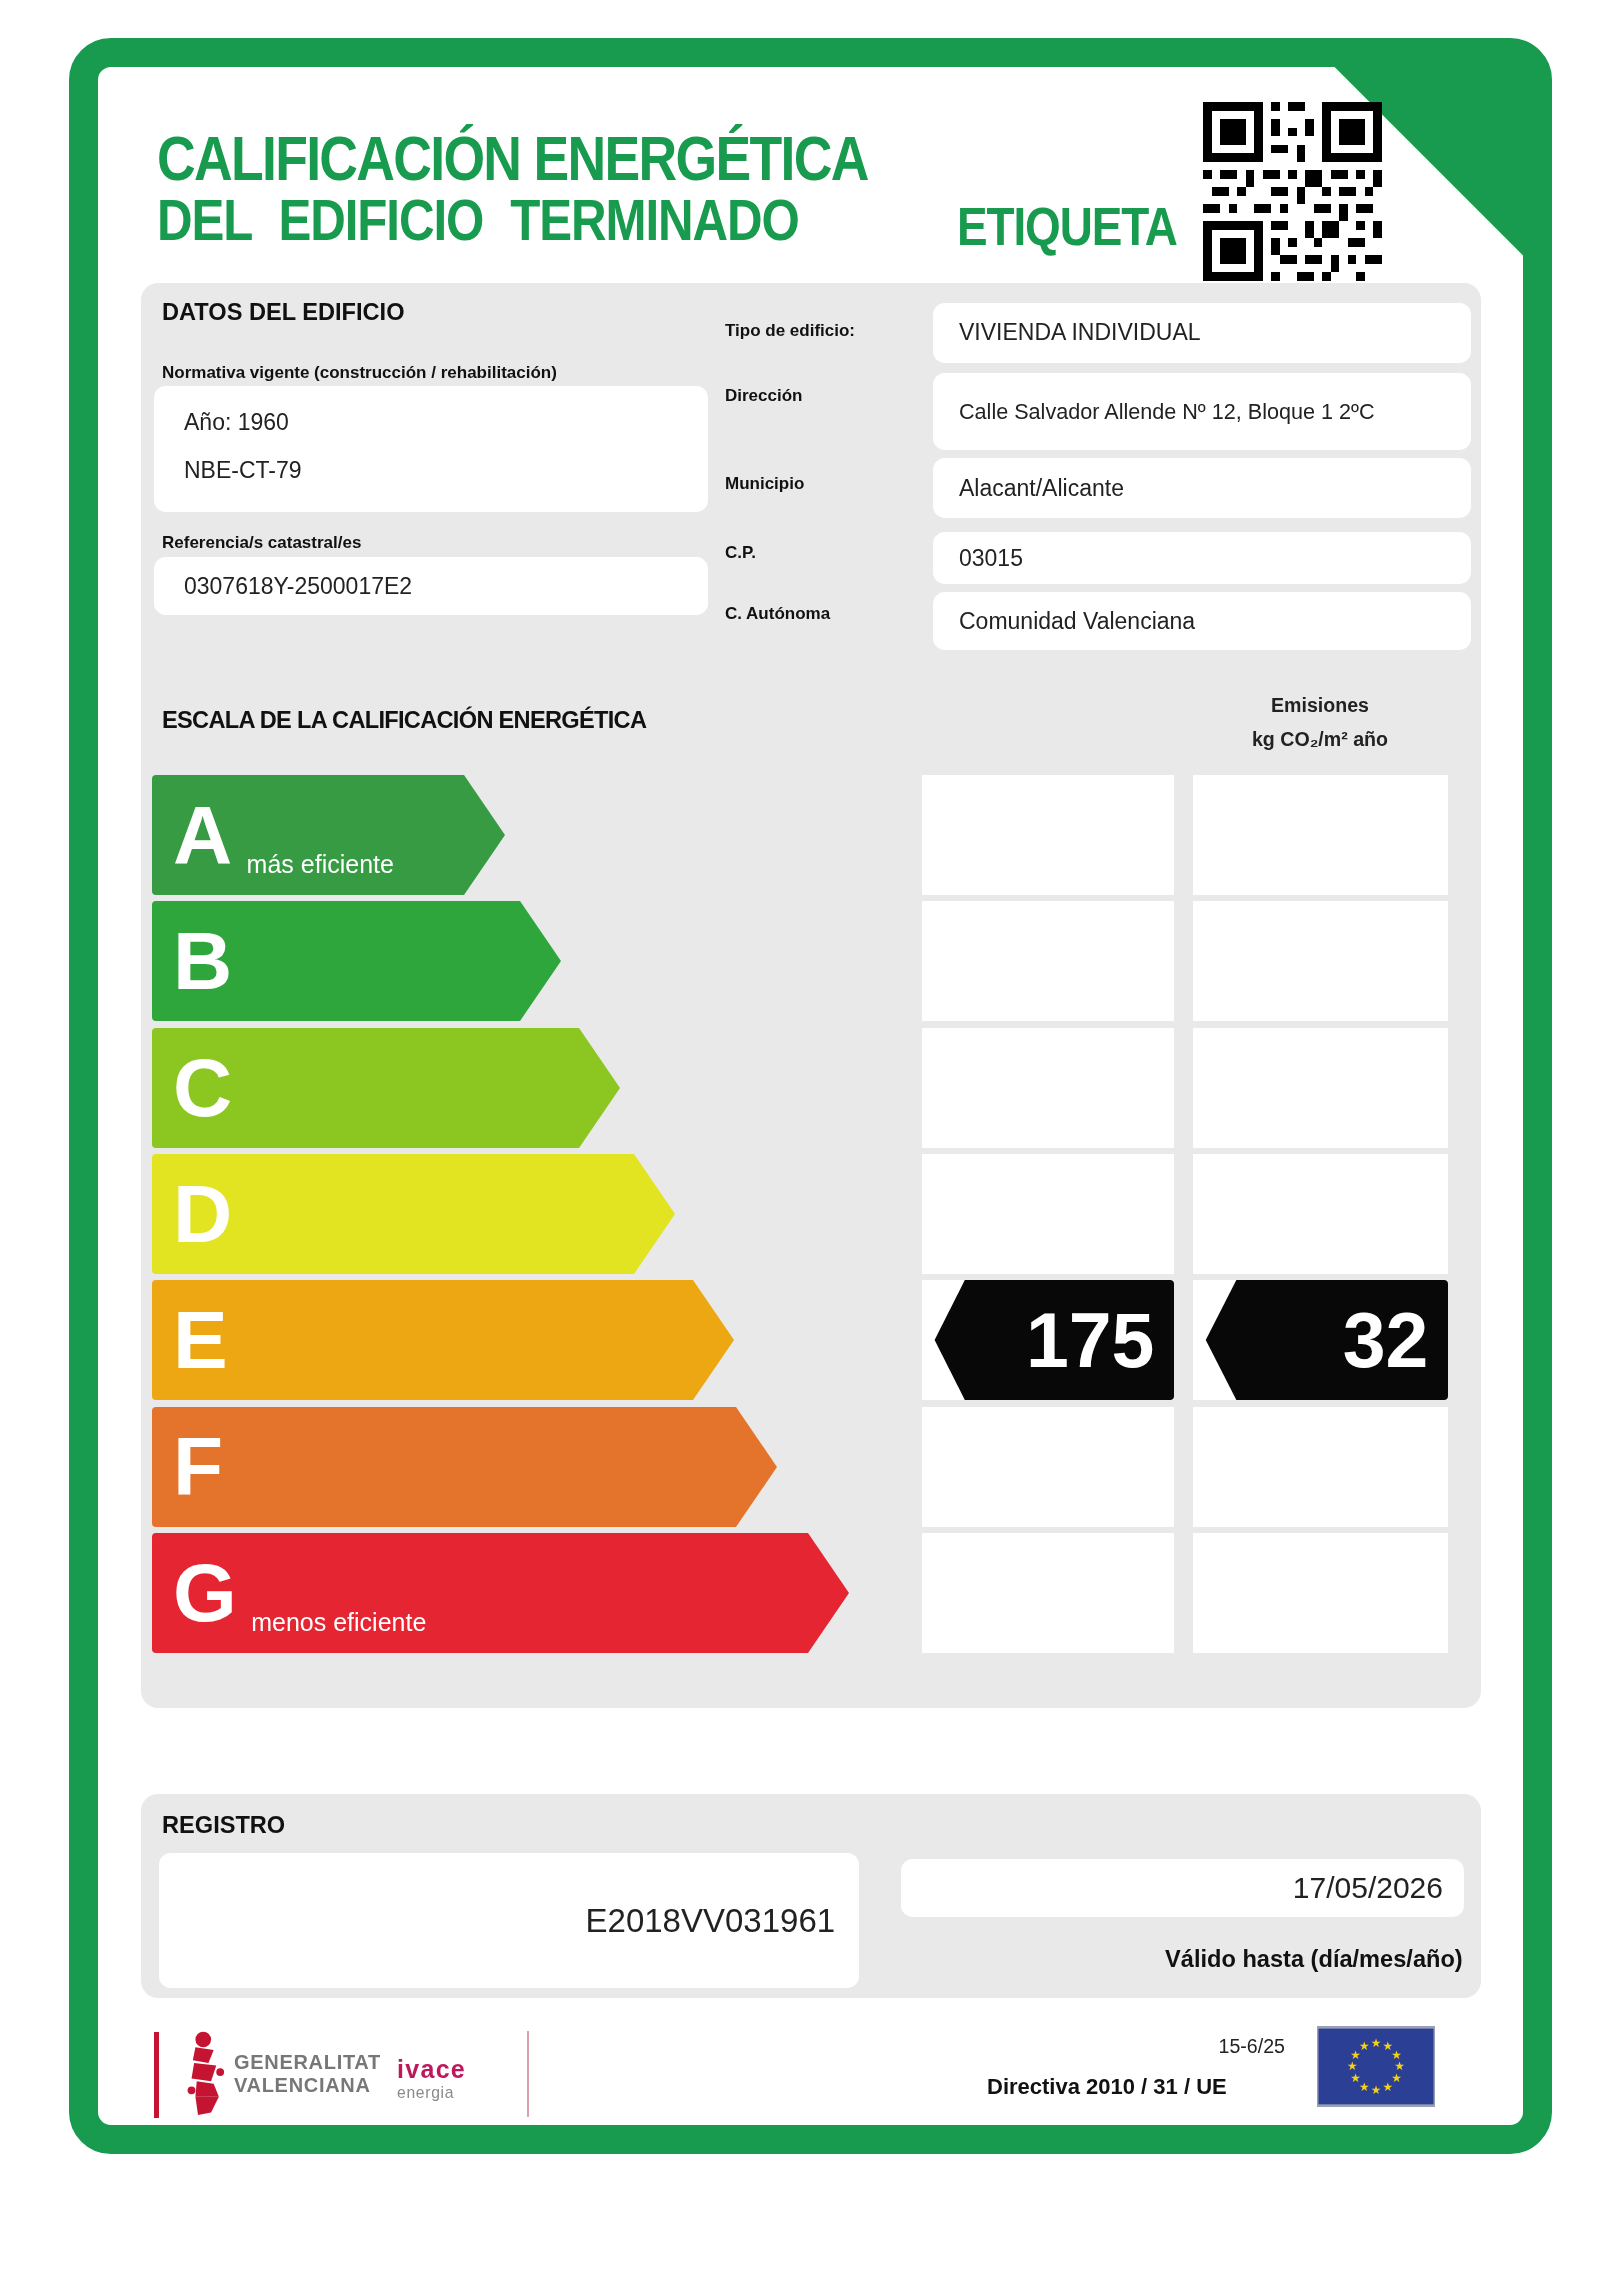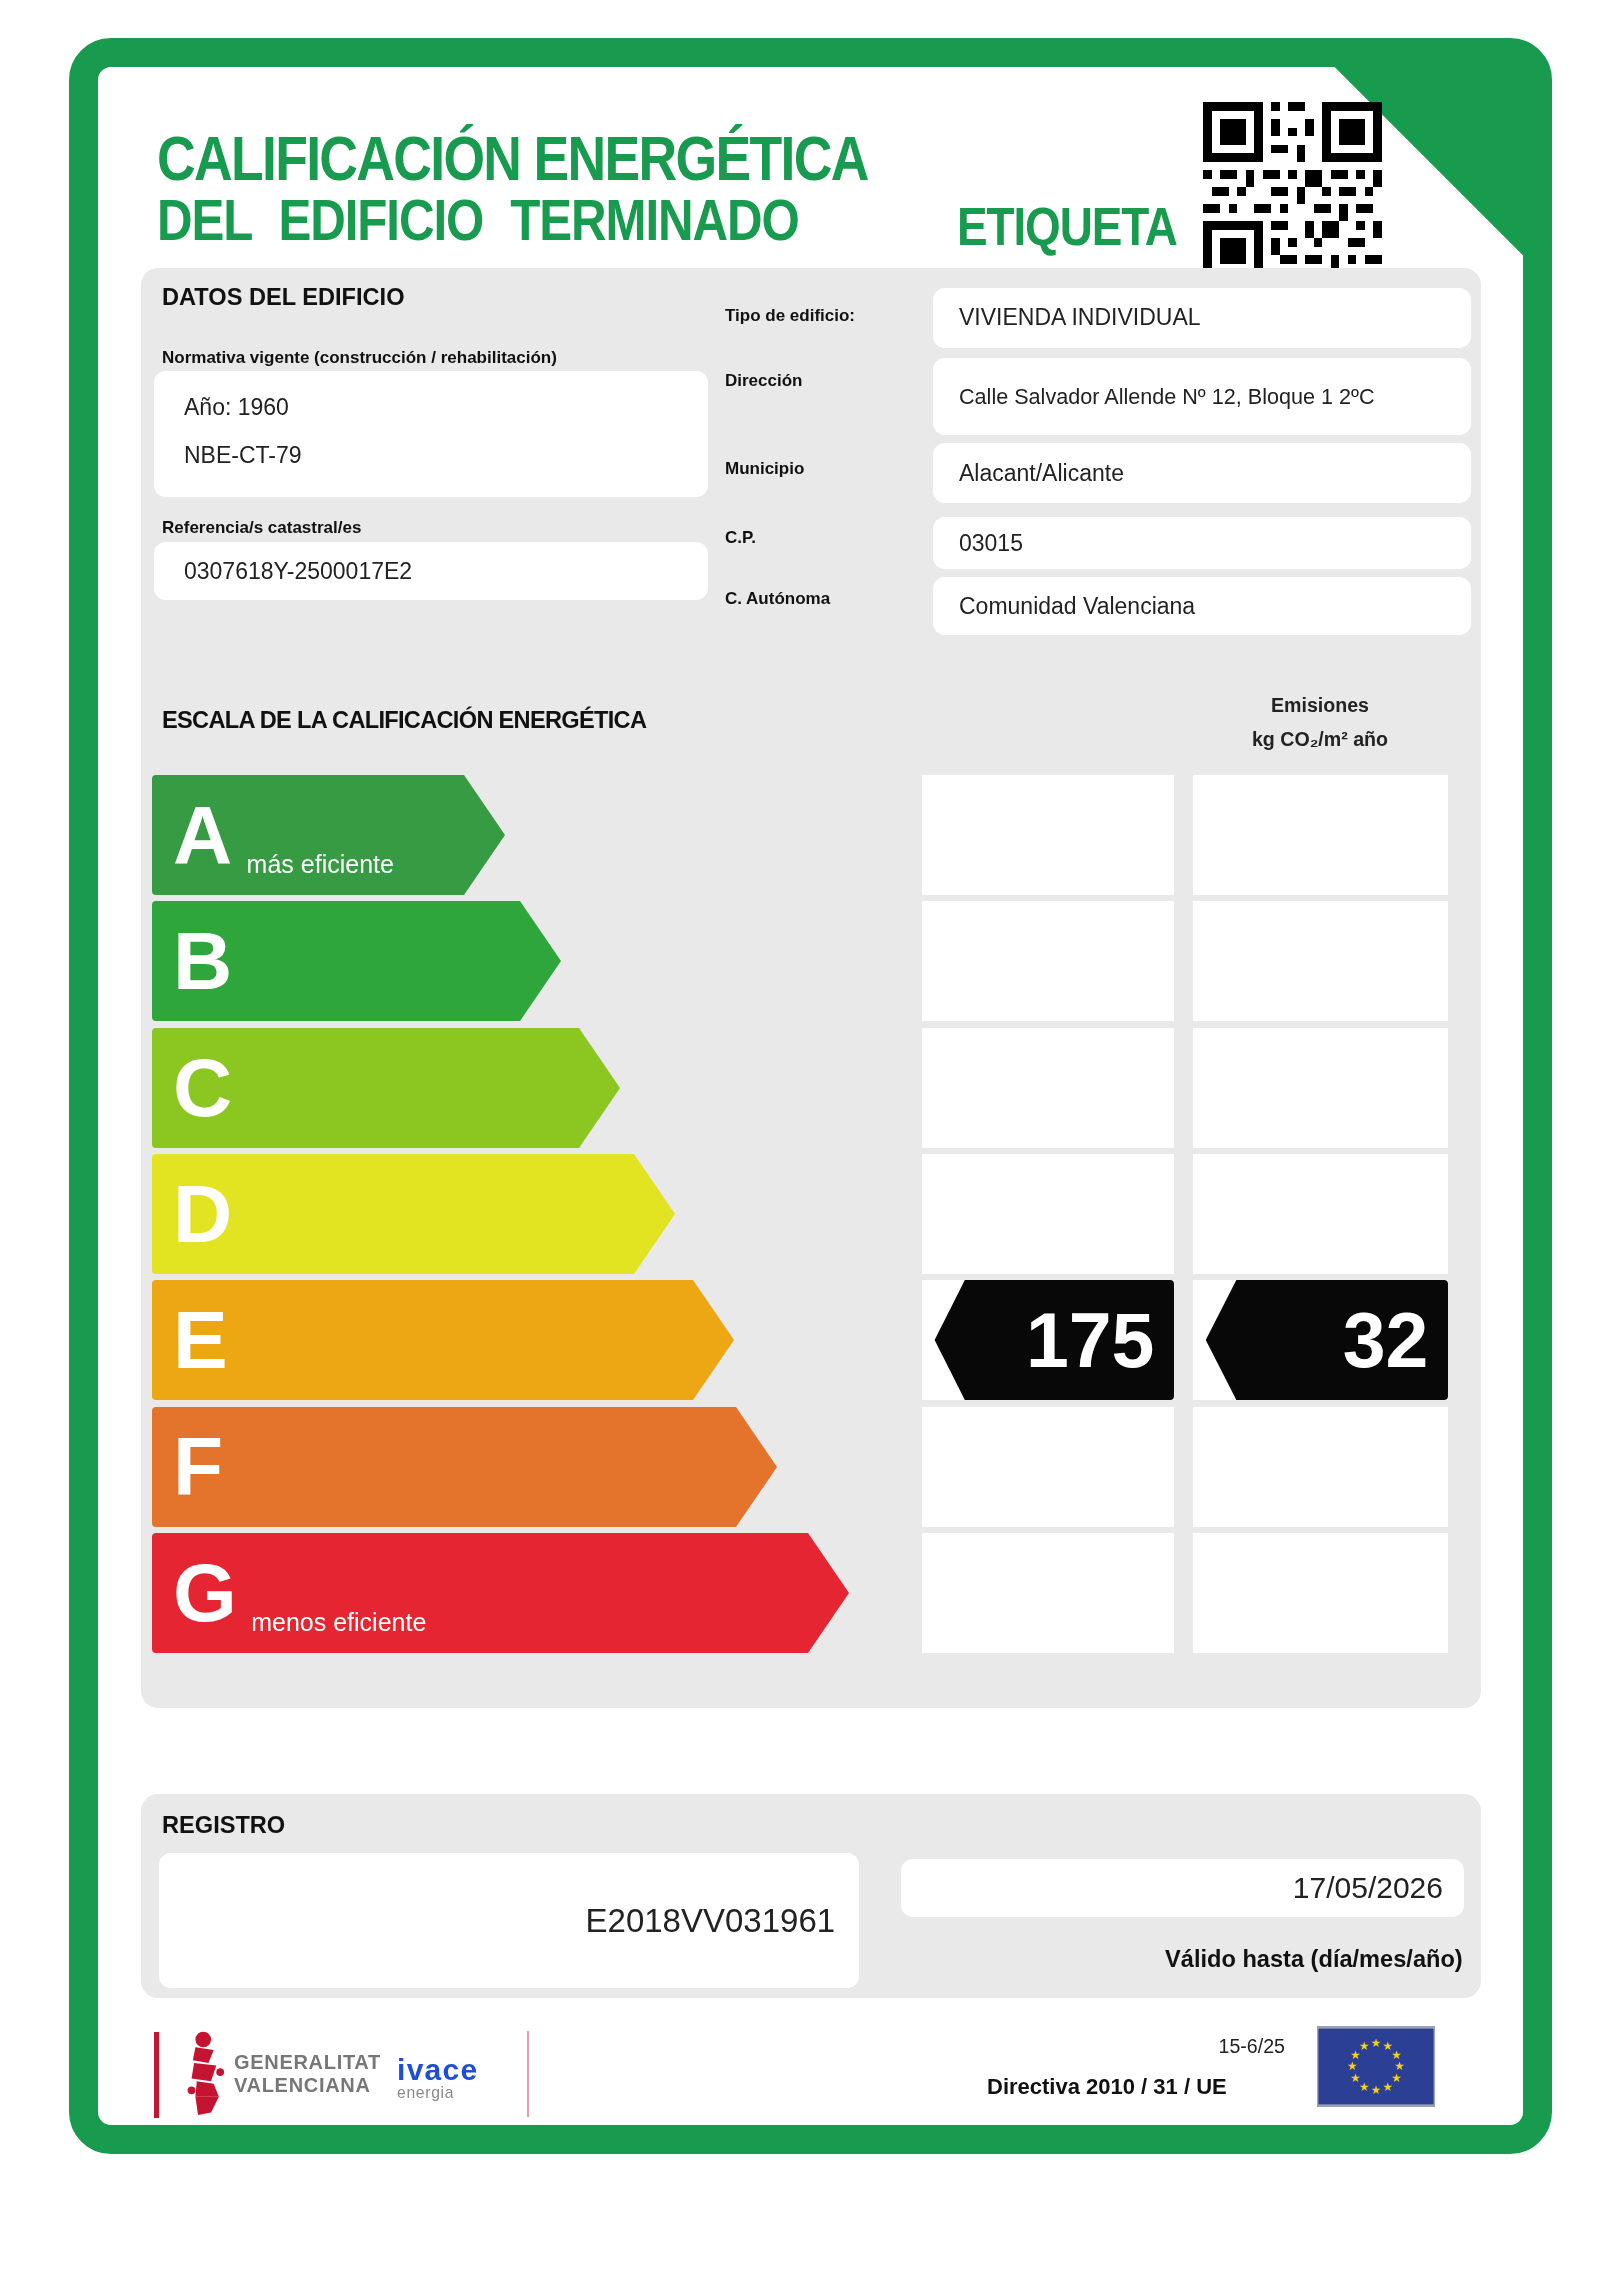--- a/index.html
+++ b/index.html
@@ -23,21 +23,21 @@
     clip-path:polygon(0 0,100% 0,100% 100%);
   }
   
   .title-block{position:absolute;left:157px;top:126px;}
   .title-l1{font-size:63px;font-weight:bold;color:var(--green);letter-spacing:-2px;line-height:1.02;transform:scaleX(.85);transform-origin:left top;white-space:nowrap;}
   .title-l2{font-size:58px;font-weight:bold;color:var(--green);letter-spacing:-1.3px;line-height:1.04;transform:scaleX(.85);transform-origin:left top;white-space:nowrap;word-spacing:17px;}
   .etiqueta{position:absolute;left:957px;top:195px;font-size:54px;font-weight:bold;color:var(--green);letter-spacing:-1.3px;transform:scaleX(.85);transform-origin:left top;white-space:nowrap;}
   .qr{position:absolute;left:1203px;top:102px;width:179px;height:179px;}
   
   .panel{position:absolute;left:141px;width:1340px;background:var(--panel);border-radius:17px;}
-  .panel-datos{top:268px;height:446px;}
+  .panel-datos{top:283px;height:446px;}
   .panel-escala{top:677px;height:1031px;}
   .panel-registro{top:1794px;height:204px;}
   .panel h2{position:absolute;margin:0;font-size:23.6px;font-weight:bold;color:#111;}
   .lbl{position:absolute;font-size:17px;font-weight:bold;color:#111;white-space:nowrap;}
   .wbox{position:absolute;background:#fff;border-radius:11.8px;}
   .val{font-size:23px;color:#222;}
   
   .normativa-box{left:13px;top:103px;width:554px;height:126px;padding:11.8px 0 0 30px;box-sizing:border-box;}
   .normativa-box .val{display:block;line-height:48px;}
   .ref-box{left:13px;top:274px;width:554px;height:58px;display:flex;align-items:center;padding-left:30px;box-sizing:border-box;}
@@ -74,21 +74,21 @@
   
   .reg-num-box{left:17.7px;top:59px;width:700px;height:135px;display:flex;align-items:center;justify-content:flex-end;padding-right:23.6px;box-sizing:border-box;}
   .reg-num{font-size:33px;color:#222;}
   .reg-date-box{left:760px;top:65px;width:563px;height:58px;display:flex;align-items:center;justify-content:flex-end;padding-right:21px;box-sizing:border-box;}
   .reg-date{font-size:30px;color:#222;}
   .valido{position:absolute;right:18.3px;top:152px;font-size:23.6px;font-weight:bold;color:#111;}
   
   .red-bar{position:absolute;width:4.6px;background:var(--red);}
   .gva-text{position:absolute;left:234px;top:2051px;font-size:20px;font-weight:bold;color:#777;line-height:23px;letter-spacing:0.7px;}
   .ivace{position:absolute;left:397px;top:2055px;}
-  .ivace-name{font-size:30px;font-weight:bold;color:#1d4ed8;letter-spacing:1.3px;line-height:29px;}
+  .ivace-name{font-size:25px;font-weight:bold;color:#be185d;letter-spacing:1.3px;line-height:29px;}
   .ivace-sub{font-size:15.7px;color:#8a8a8a;letter-spacing:0.7px;}
   .ref-code{position:absolute;left:1112px;top:2035px;width:173px;text-align:right;font-size:19.6px;color:#222;}
   .directiva{position:absolute;left:987px;top:2074px;font-size:22px;font-weight:bold;color:#111;white-space:nowrap;}
   .eu-flag{position:absolute;left:1317px;top:2026px;width:118px;height:81px;}
 </style>
 </head>
 <body>
 
 <div class="page">
 

